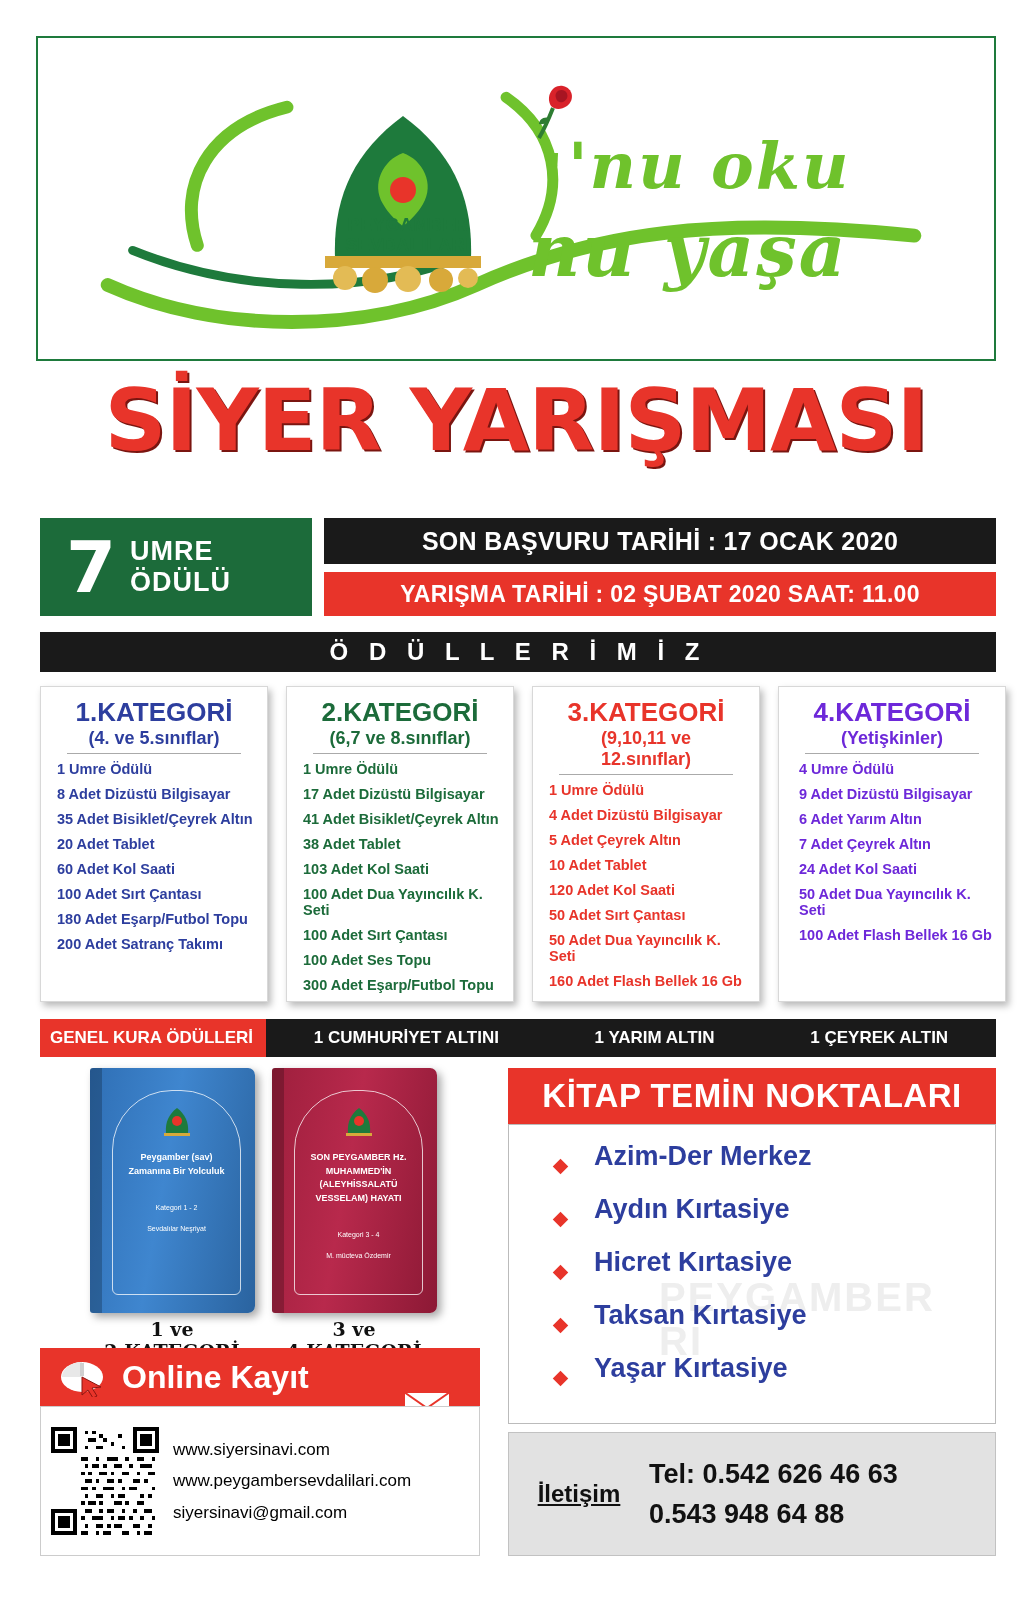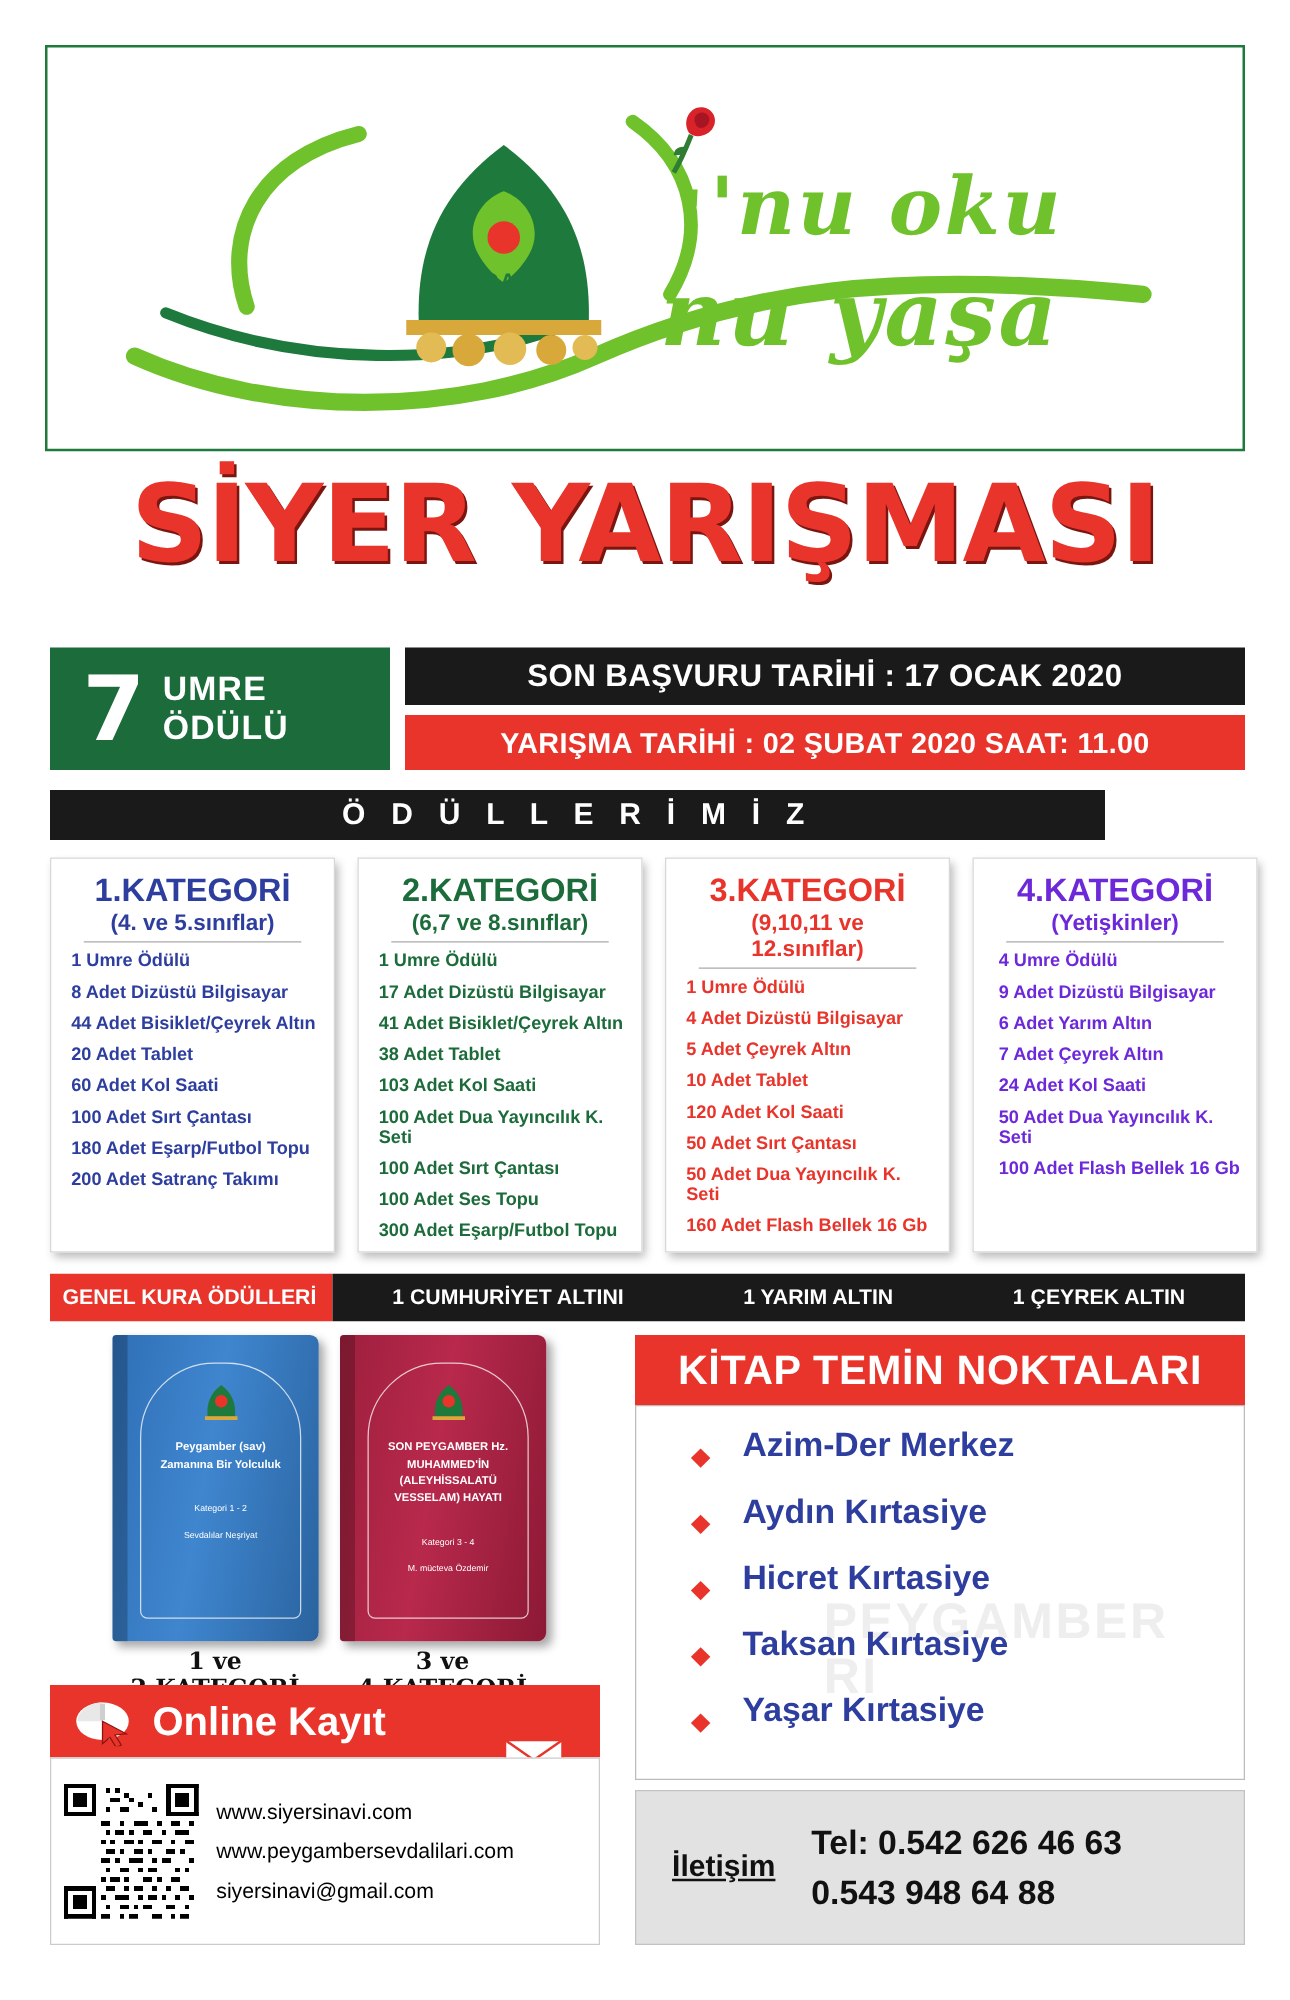--- a/index.html
+++ b/index.html
@@ -116,21 +116,21 @@
     background: #e8342a;
     color: #ffffff;
     display: flex; align-items: center; justify-content: center;
     font-size: 23px; font-weight: bold; letter-spacing: 0.3px;
   }
 
   
   .prizes-bar {
     position: absolute;
     left: 40px; top: 632px;
-    width: 844px; height: 40px;
+    width: 956px; height: 40px;
     background: #1a1a1a;
     color: #ffffff;
     display: flex; align-items: center; justify-content: center;
     font-size: 24px; font-weight: bold; letter-spacing: 7px;
   }
 
   
   .cats { position: absolute; left: 40px; top: 686px; width: 956px; height: 324px; }
   .cat {
     position: absolute; top: 0;
@@ -317,21 +317,21 @@
   <div class="prizes-bar">Ö D Ü L L E R İ M İ Z</div>
 
   <div class="cats">
 
     <div class="cat cat1">
       <div class="cat-title c1">1.KATEGORİ</div>
       <div class="cat-sub c1">(4. ve 5.sınıflar)</div>
       <ul class="cat-list c1">
         <li>1 Umre Ödülü</li>
         <li>8 Adet Dizüstü Bilgisayar</li>
-        <li>44 Adet Bisiklet/Çeyrek Altın</li>
+        <li>35 Adet Bisiklet/Çeyrek Altın</li>
         <li>20 Adet Tablet</li>
         <li>60 Adet Kol Saati</li>
         <li>100 Adet Sırt Çantası</li>
         <li>180 Adet Eşarp/Futbol Topu</li>
         <li>200 Adet Satranç Takımı</li>
       </ul>
     </div>
 
     <div class="cat cat2">
       <div class="cat-title c2">2.KATEGORİ</div>

